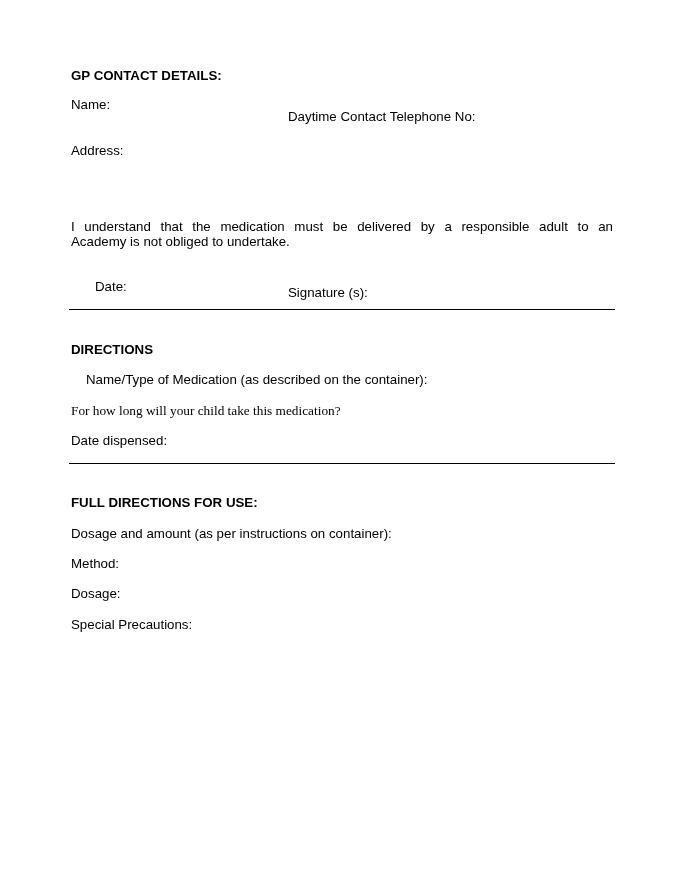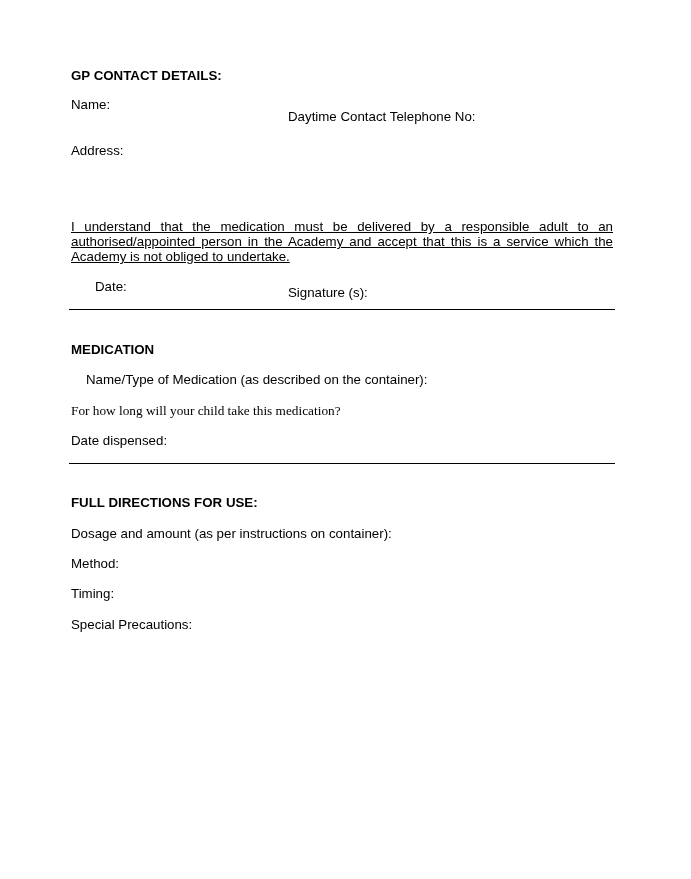--- a/index.html
+++ b/index.html
@@ -2,52 +2,51 @@
 <html><head>
   <meta charset="utf-8">
   <style>
     html, body { margin: 0; padding: 0; background: #ffffff; }
     body { width: 691px; height: 879px; position: relative; overflow: hidden;
            font-family: "Liberation Sans", sans-serif; color: #000; font-size: 13.3px; }
     .abs { position: absolute; white-space: nowrap; line-height: 15px; }
     .bold { font-weight: bold; text-align: center; }
     .para { position: absolute; left: 71px; top: 219px; width: 542px;
             text-align: justify; line-height: 15px; font-size: 13.3px; }
-    .para span { display: block; text-align: justify; text-align-last: justify; text-decoration: underline; }
+    .para span { display: block; text-align: justify; text-align-last: justify; }
     .para span.last { text-align-last: left; }
     .rule { position: absolute; left: 69px; width: 546px; height: 0;
             border-top: 1px solid #000; }
   </style>
 </head>
 <body>
 
 <div>
 
   <div class="abs bold" style="left:71px; top:68px;">GP CONTACT DETAILS:</div>
   <div class="abs" style="left:71px; top:97px;">Name:</div>
   <div class="abs" style="left:288px; top:97px;margin-top:12px;">Daytime Contact Telephone No:</div>
   <div class="abs" style="left:71px; top:143px;">Address:</div>
 
   <div class="para">
     <span>I understand that the medication must be delivered by a responsible adult to an</span>
-    <span>authorised/appointed person in the Academy and accept that this is a service which the</span>
     <span class="last">Academy is not obliged to undertake.</span>
   </div>
 
   <div class="abs" style="left:71px; top:279px;margin-left:24px;">Date:</div>
   <div class="abs" style="left:288px; top:285px;">Signature (s):</div>
 
   <div class="rule" style="top:309px;"></div>
 
-  <div class="abs bold" style="left:71px; top:342px;">MEDICATION</div>
+  <div class="abs bold" style="left:71px; top:342px;">DIRECTIONS</div>
   <div class="abs" style="left:86px; top:372px;">Name/Type of Medication (as described on the container):</div>
   <div class="abs" style="left:71px; top:403px;font-family:Liberation Serif, serif;">For how long will your child take this medication?</div>
   <div class="abs" style="left:71px; top:433px;">Date dispensed:</div>
 
   <div class="rule" style="top:463px;"></div>
 
   <div class="abs bold" style="left:71px; top:495px;">FULL DIRECTIONS FOR USE:</div>
   <div class="abs" style="left:71px; top:526px;">Dosage and amount (as per instructions on container):</div>
   <div class="abs" style="left:71px; top:556px;">Method:</div>
-  <div class="abs" style="left:71px; top:586px;">Timing:</div>
+  <div class="abs" style="left:71px; top:586px;">Dosage:</div>
   <div class="abs" style="left:71px; top:617px;">Special Precautions:</div>
 
 </div>
 
 </body></html>

